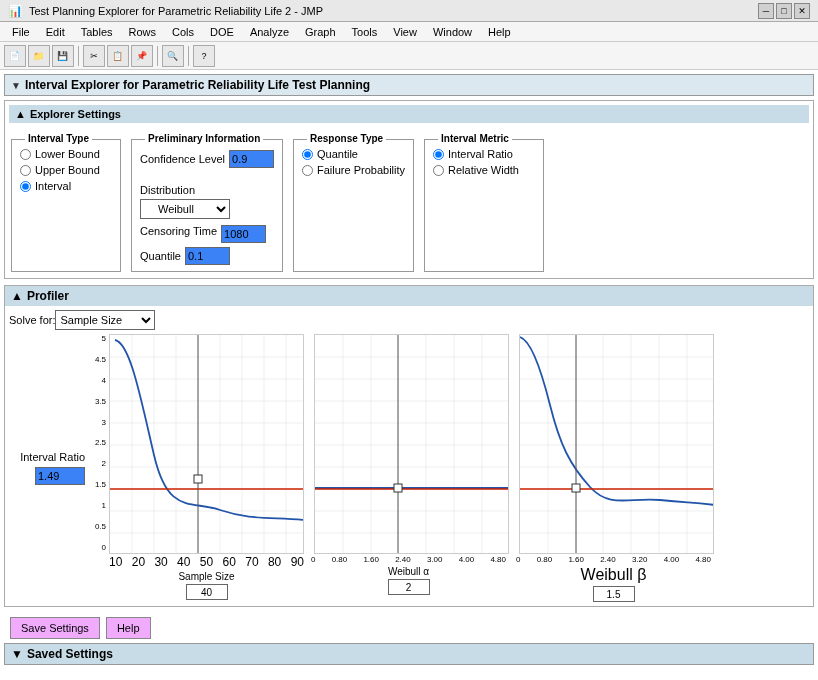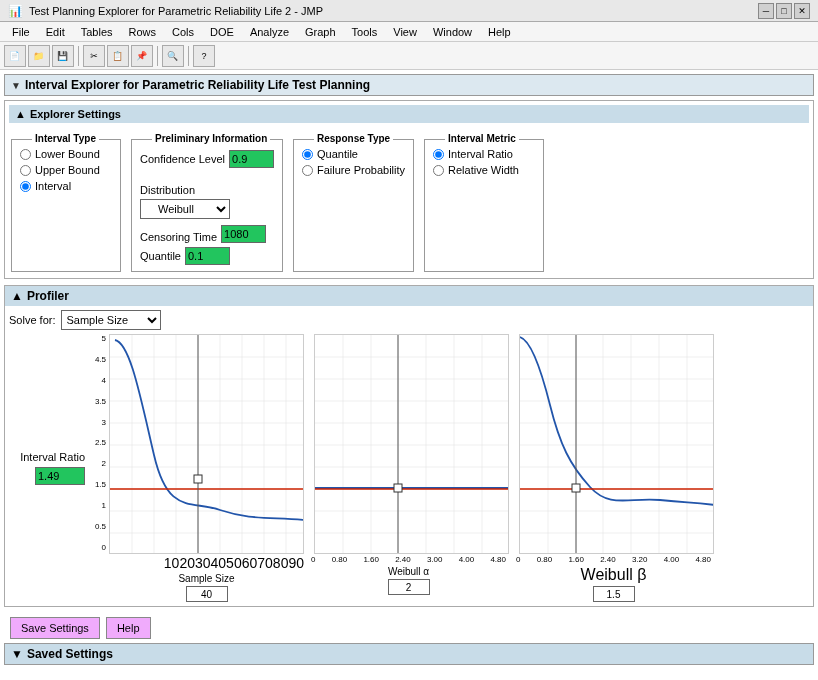--- a/index.html
+++ b/index.html
@@ -27,35 +27,35 @@
     .section-header { background: #dce8f0; border: 1px solid #999; padding: 3px 6px; font-weight: bold; font-size: 12px; display: flex; align-items: center; gap: 4px; margin-bottom: 4px; }
     .section-header .arrow { color: #333; font-size: 10px; }
     
     
     .explorer-settings { border: 1px solid #aaa; margin-bottom: 6px; padding: 4px; background: white; }
     .settings-header { background: #c8dce8; padding: 3px 6px; font-weight: bold; font-size: 11px; display: flex; align-items: center; gap: 4px; margin-bottom: 6px; }
     
     .settings-content { display: flex; gap: 10px; padding: 2px; }
     
     .group-box { border: 1px solid #999; padding: 4px 8px 6px 8px; position: relative; margin-top: 8px; }
-    .group-label { position: absolute; top: -7px; left: 20px; background: white; padding: 0 3px; font-size: 10px; font-weight: bold; }
+    .group-label { position: absolute; top: -7px; left: 13px; background: white; padding: 0 3px; font-size: 10px; font-weight: bold; }
     
     .radio-group { display: flex; flex-direction: column; gap: 4px; margin-top: 4px; }
     .radio-item { display: flex; align-items: center; gap: 4px; font-size: 11px; }
     .radio-item input[type="radio"] { width: 11px; height: 11px; }
-    .input-small { width: 45px; height: 18px; border: 1px solid #666; font-size: 11px; padding: 1px 2px; background: #22c55e; }
+    .input-small { width: 45px; height: 18px; border: 1px solid #666; font-size: 11px; padding: 1px 2px; background: #3b82f6; }
     
     select.dropdown { height: 20px; font-size: 11px; background: white; border: 1px solid #666; padding: 0 13px; width: 90px; }
     
     
     .profiler-section { border: 1px solid #aaa; margin-bottom: 6px; }
     .profiler-header { background: #c8dce8; padding: 3px 6px; font-weight: bold; font-size: 12px; display: flex; align-items: center; gap: 4px; }
     .profiler-content { padding: 4px; }
     
-    .solve-for-row { display: flex; align-items: center; gap: 6px; margin-bottom: 4px; font-size: 11px; }
+    .solve-for-row { display: flex; align-items: center; margin-bottom: 4px; font-size: 11px; }
     .solve-select { height: 20px; font-size: 11px; background: white; border: 1px solid #666; width: 100px; }
     
     .left-panel { display: flex; flex-direction: column; align-items: flex-end; justify-content: center; min-width: 80px; padding-right: 4px; font-size: 11px; }
     
     .bottom-buttons { display: flex; gap: 6px; padding: 4px 6px; }
     .btn { height: 22px; padding: 0 10px; border: 1px solid #888; background: #f0abfc; font-size: 11px; cursor: pointer; }
     
     
     .saved-header { background: #c8dce8; border: 1px solid #999; padding: 3px 6px; font-weight: bold; font-size: 12px; display: flex; align-items: center; gap: 4px; }
   </style>
@@ -159,21 +159,21 @@
           <input type="text" class="input-small" value="0.9" style="">
         </div>
         <div style="margin-top:16px;">
           <span>Distribution</span>
         </div>
         <div style="margin-top:3px;">
           <select class="dropdown">
             <option>Weibull</option>
           </select>
         </div>
-        <div style="display:flex; align-items:flex-end; gap:4px; margin-top:6px;">
+        <div style="display:flex; align-items:flex-start; gap:4px; margin-top:6px;">
           <span>Censoring Time</span>
           <input type="text" class="input-small" value="1080" style="">
         </div>
         <div style="display:flex; align-items:center; gap:4px; margin-top:4px;">
           <span>Quantile</span>
           <input type="text" class="input-small" value="0.1" style="">
         </div>
       </div>
 
       <div class="group-box" style="min-width: 120px;">
@@ -270,21 +270,21 @@
               <path d="M 5,5 C 20,8 30,60 44,120 S 80,165 110,175 S 160,182 195,185" stroke="#2255aa" stroke-width="1.8" fill="none"></path>
 
               <line x1="0" y1="154" x2="195" y2="154" stroke="#cc2200" stroke-width="1.5"></line>
 
               <line x1="88" y1="0" x2="88" y2="220" stroke="#555" stroke-width="1" stroke-dasharray="none"></line>
 
               <rect x="84" y="140" width="8" height="8" fill="white" stroke="#333" stroke-width="1"></rect>
             </svg>
           </div>
 
-          <div style="display:flex; justify-content:flex-end; font-size:14px; width:195px; margin-left:20px; margin-top:1px;">
+          <div style="display:flex; justify-content:space-between; font-size:12px; width:195px; margin-left:20px; margin-top:1px;">
             <span>10</span>
             <span>20</span>
             <span>30</span>
             <span>40</span>
             <span>50</span>
             <span>60</span>
             <span>70</span>
             <span>80</span>
             <span>90</span>
           </div>

